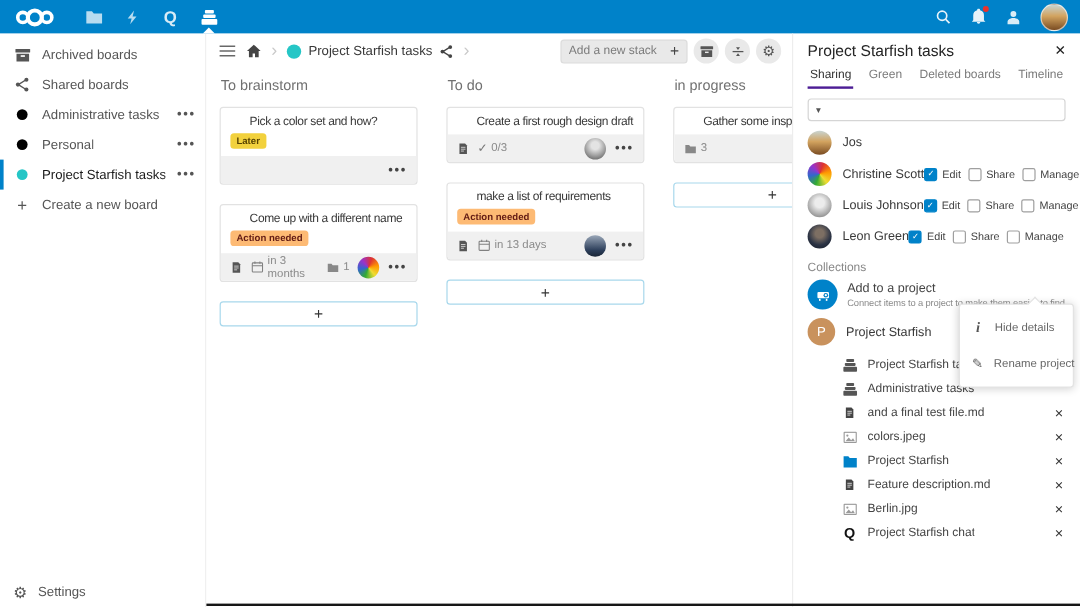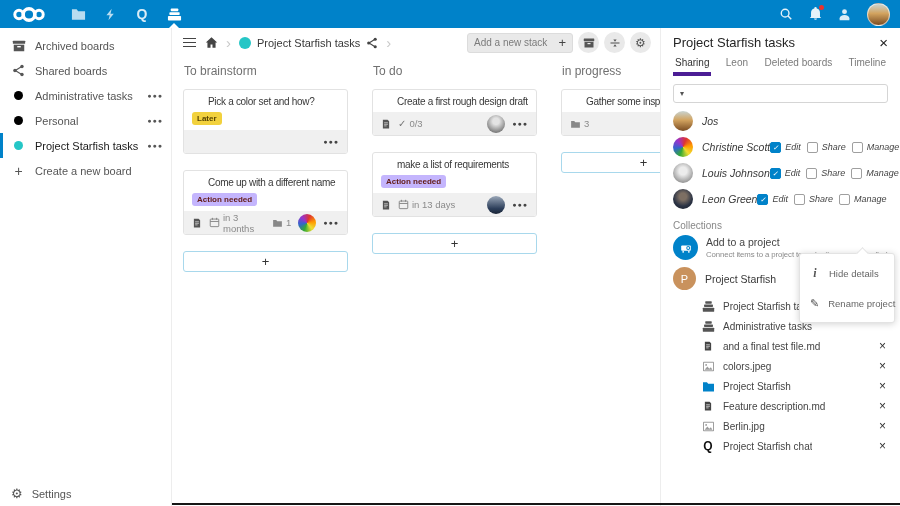--- a/index.html
+++ b/index.html
@@ -49,48 +49,48 @@
   .circle-btn{width:21px;height:21px;border-radius:50%;background:#e9e9e9;display:flex;align-items:center;justify-content:center;cursor:pointer;}
   
   .stacks{display:flex;gap:24px;padding:0 0 0 11px;}
   .stack{width:165px;flex-shrink:0;}
   .stack-title{font-size:12px;color:#707070;margin:7px 0 11px 1px;}
   .card{border:1px solid #e2e2e2;border-radius:3px;background:#fff;overflow:hidden;margin-bottom:16px;cursor:pointer;}
   .card-body{padding:6px 8px 5px;}
   .card-title{font-size:10px;letter-spacing:-.3px;color:#383838;white-space:nowrap;overflow:hidden;margin-left:16px;}
   .badge{display:inline-block;font-size:8px;font-weight:bold;padding:2px 5px;border-radius:3px;margin-top:0;}
   .badge.later{background:#f2d13d;color:#574300;}
-  .badge.action{background:#c4b5fd;color:#621b14;}
+  .badge.action{background:#fdba74;color:#621b14;}
   .card-footer{background:#f0f0f0;height:23px;display:flex;align-items:center;padding:0 8px;gap:7px;font-size:9.5px;color:#8a8a8a;}
   .foot-group{display:flex;align-items:center;gap:3px;}
   .foot-right{margin-left:auto;display:flex;align-items:center;gap:7px;}
   .menu-dots{color:#444;font-size:7px;letter-spacing:1px;cursor:pointer;}
   .card-avatar{width:18px;height:18px;border-radius:50%;}
   .av-rainbow{background:conic-gradient(from 20deg,#d33,#f90,#ed3,#3a3,#36c,#93c,#d33);}
   .av-grayman{background:radial-gradient(circle at 50% 35%,#e3e3e3 0 22%,#9a9a9a 60%,#4a4a4a);}
   .av-blueperson{background:linear-gradient(180deg,#9aa7b8 0%,#2c3e5a 70%,#1a2536);}
   .av-photo{background:linear-gradient(180deg,#c9d4d2 0%,#d2a35f 45%,#7a4c22 100%);}
   .av-grayold{background:radial-gradient(circle at 50% 40%,#ececec 0 25%,#a8a8a8 65%,#6a6a6a);}
   .av-dark{background:radial-gradient(circle at 50% 38%,#7d6f63 0 22%,#2b3344 60%,#151a26);}
   .add-card{border:1px solid #a8d8ec;border-radius:3px;height:19px;display:flex;align-items:center;justify-content:center;
       font-size:13px;color:#333;cursor:pointer;background:#fff;}
   
   .panel{width:240px;flex-shrink:0;border-left:1px solid #ededed;box-sizing:border-box;padding:7px 12px 0;position:relative;background:#fff;}
   .panel-titlerow{display:flex;align-items:center;}
   .panel-title{font-size:13px;color:#252525;}
   .panel-close{margin-left:auto;font-size:15px;color:#222;cursor:pointer;line-height:1;}
   .tabs{display:flex;justify-content:space-between;margin-top:7px;}
   .tab{font-size:10px;color:#7a7a7a;padding:0 2px 4px;cursor:pointer;}
-  .tab.active{color:#333;border-bottom:4px solid #4c1d95;}
+  .tab.active{color:#333;border-bottom:2px solid #4c1d95;}
   .share-select{margin-top:8px;border:1px solid #d5d5d5;border-radius:3px;height:17px;display:flex;align-items:center;
       padding:0 6px;cursor:pointer;}
   .share-ph{font-size:9.5px;color:#8a8a8a;flex:1;white-space:nowrap;overflow:hidden;}
   .caret{font-size:8px;color:#555;}
   .user-list{margin-top:5px;}
-  .user-row{display:flex;align-items:center;height:26px;font-style:italic;}
+  .user-row{display:flex;align-items:center;height:26px;}
   .user-avatar{width:20px;height:20px;border-radius:50%;margin-right:9px;flex-shrink:0;}
   .user-name{font-size:10.5px;color:#383838;white-space:nowrap;}
   .perms{margin-left:auto;display:flex;align-items:center;gap:4px;font-size:9px;color:#444;}
   .cb{width:9px;height:9px;border:1px solid #9f9f9f;border-radius:2px;background:#fff;cursor:pointer;
       display:flex;align-items:center;justify-content:center;flex-shrink:0;}
   .cb.checked{background:#0082c9;border-color:#0082c9;}
   .cb .tick{color:#fff;font-size:7px;line-height:1;}
   .perm-label{margin-right:2px;}
   .trash-btn{margin-left:6px;cursor:pointer;display:flex;}
   .coll-heading{font-size:10px;color:#888;margin-top:8px;}
@@ -444,21 +444,21 @@
     </div>
   </div>
 
   <div class="panel">
     <div class="panel-titlerow">
       <span class="panel-title">Project Starfish tasks</span>
       <span class="panel-close">×</span>
     </div>
     <div class="tabs">
       <span class="tab active">Sharing</span>
-      <span class="tab">Leon</span>
+      <span class="tab">Green</span>
       <span class="tab">Deleted boards</span>
       <span class="tab">Timeline</span>
     </div>
     <div class="share-select">
       <span class="caret">▾</span>
     </div>
 
     <div class="user-list">
       <div class="user-row">
         <span class="user-avatar av-photo"></span>

